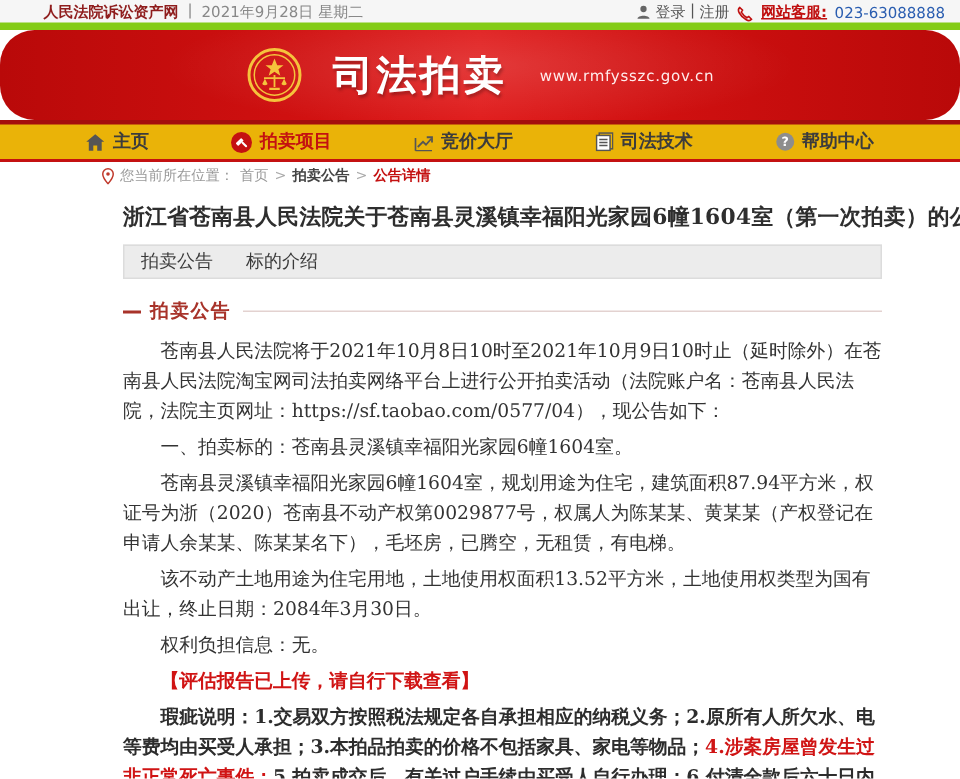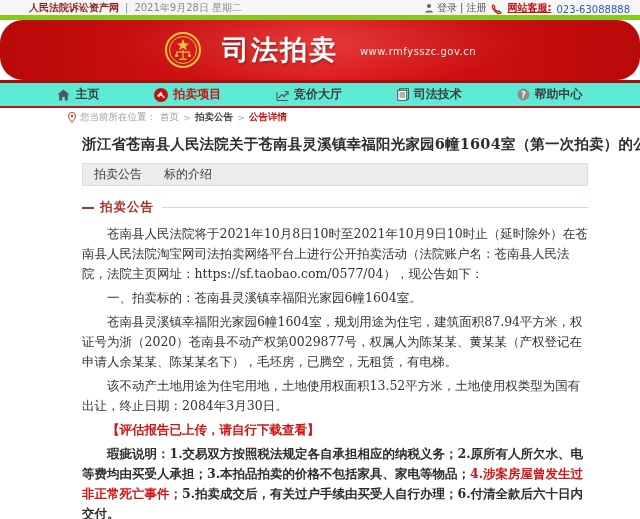--- a/index.html
+++ b/index.html
@@ -25,21 +25,21 @@
     background:radial-gradient(ellipse 300px 60px at 50% 40%, rgba(255,255,255,.14), transparent 70%); }
   .banner > * { position:relative; z-index:1; }
   .logo-text { color:#fff; font-size:27px; font-weight:bold; letter-spacing:2px;
     font-family:"DejaVu Sans","Liberation Sans",sans-serif; text-shadow:1px 2px 2px rgba(0,0,0,.25); }
   .slogan-block { color:#fff; margin-left:2px; }
   .slogan { font-size:12px; font-weight:bold; letter-spacing:1px; padding-bottom:2px;
     border-bottom:1px solid rgba(255,255,255,.85); }
   .site-url { font-size:10px; letter-spacing:.5px; margin-top:2px; color:#ffecec; }
 
   
-  .nav { height:28px; background:#5eead4; border-top:3px solid #a50d0d; border-bottom:2px solid #c41111;
+  .nav { height:28px; background:#eab308; border-top:3px solid #a50d0d; border-bottom:2px solid #c41111;
     display:flex; align-items:center; justify-content:space-around; padding:0 30px; }
   .nav-item { display:flex; align-items:center; gap:5px; font-size:12px; font-weight:bold;
     color:#3c3c3c; cursor:pointer; white-space:nowrap; }
   .nav-item.active { color:#c41111; }
   .nav-item svg { display:block; }
 
   
   .breadcrumb { height:18px; display:flex; align-items:center; gap:4px;
     padding-left:68px; font-size:9.5px; color:#999; }
   .crumb { color:#999; }
@@ -175,17 +175,18 @@
     <span class="section-dash"></span>
     <span class="section-title">拍卖公告</span>
     <span class="section-line"></span>
   </div>
 
   <div class="article">
     <p>苍南县人民法院将于2021年10月8日10时至2021年10月9日10时止（延时除外）在苍南县人民法院淘宝网司法拍卖网络平台上进行公开拍卖活动（法院账户名：苍南县人民法院，法院主页网址：https://sf.taobao.com/0577/04），现公告如下：</p>
     <p>一、拍卖标的：苍南县灵溪镇幸福阳光家园6幢1604室。</p>
     <p>苍南县灵溪镇幸福阳光家园6幢1604室，规划用途为住宅，建筑面积87.94平方米，权证号为浙（2020）苍南县不动产权第0029877号，权属人为陈某某、黄某某（产权登记在申请人余某某、陈某某名下），毛坯房，已腾空，无租赁，有电梯。</p>
     <p>该不动产土地用途为住宅用地，土地使用权面积13.52平方米，土地使用权类型为国有出让，终止日期：2084年3月30日。</p>
+    <p>权利负担信息：无。</p>
     <p class="red-text">【评估报告已上传，请自行下载查看】</p>
     <p class="bold-p"><span>瑕疵说明：1.交易双方按照税法规定各自承担相应的纳税义务；2.原所有人所欠水、电等费均由买受人承担；3.本拍品拍卖的价格不包括家具、家电等物品；</span><span class="red-text">4.涉案房屋曾发生过非正常死亡事件；</span><span>5.拍卖成交后，有关过户手续由买受人自行办理；6.付清全款后六十日内交付。</span></p>
 
   </div>
 </div>
 
 </body></html>

